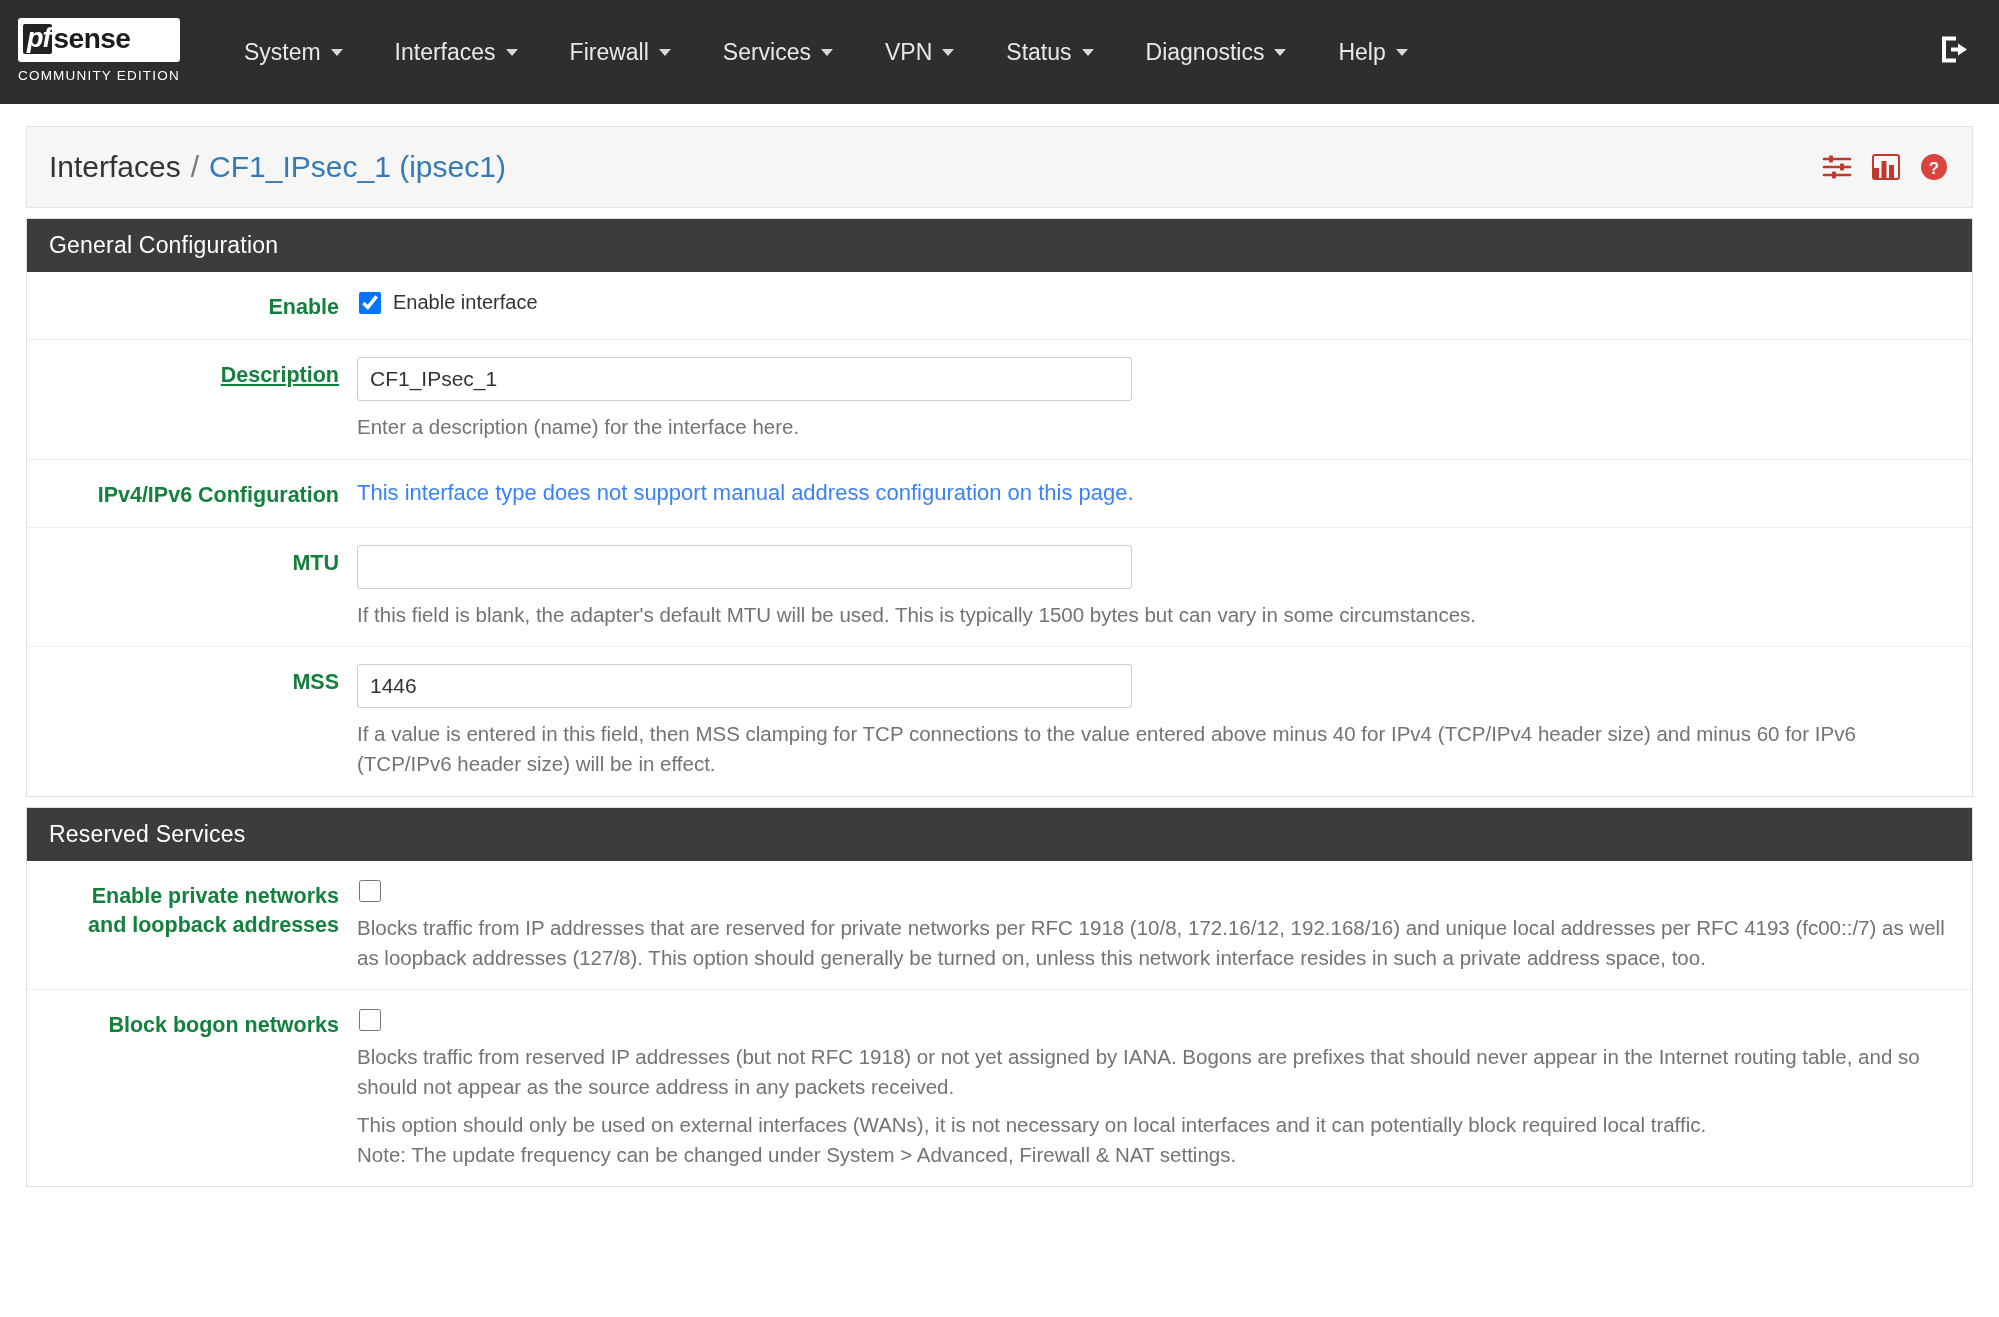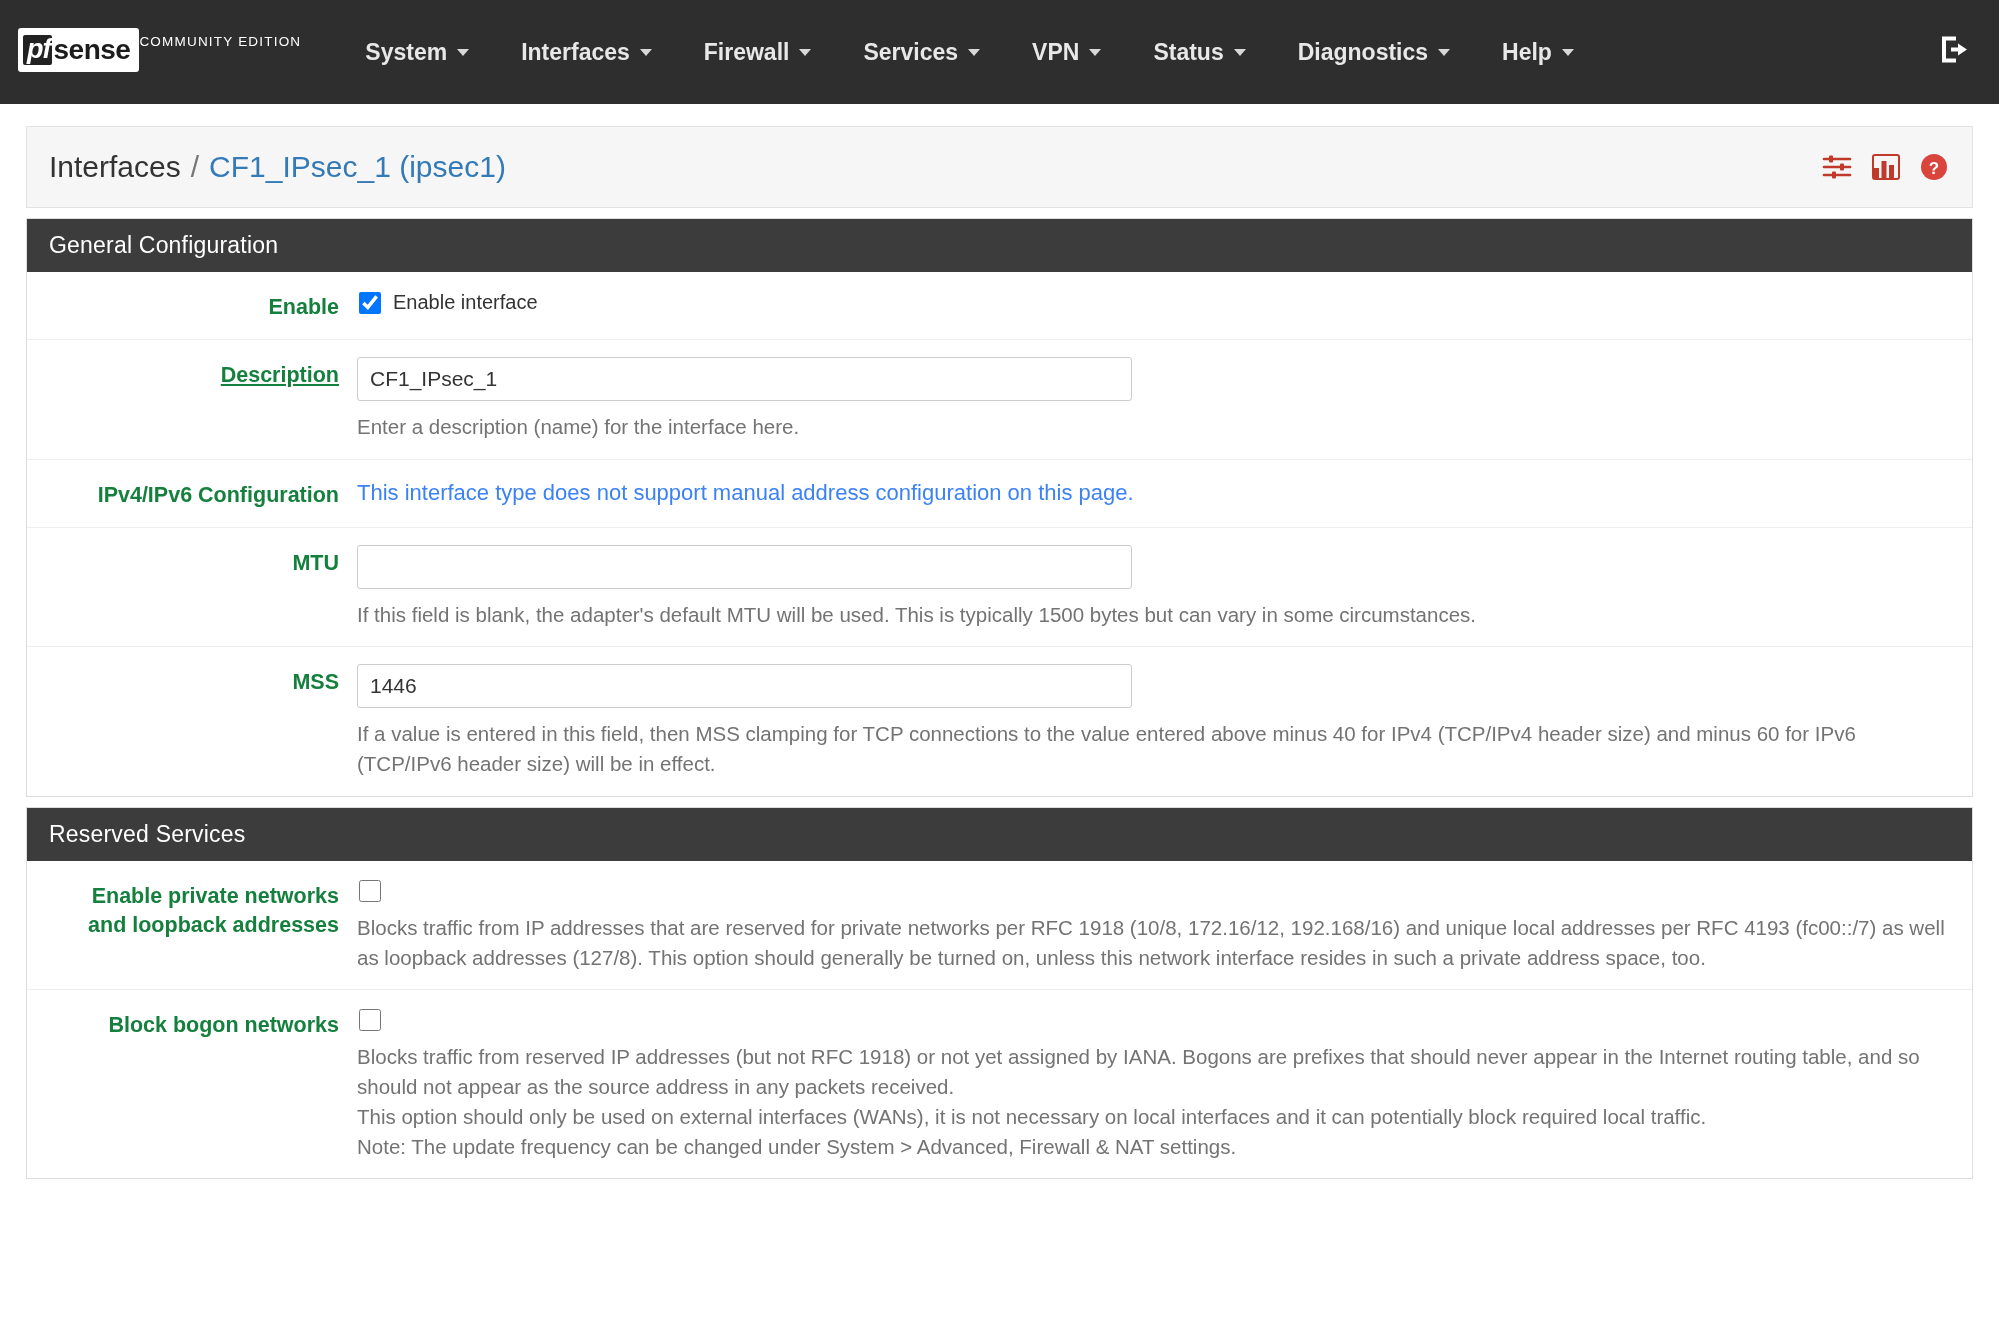--- a/index.html
+++ b/index.html
@@ -15,21 +15,21 @@
   .navbar {
     background: #2e2e2e;
     height: 104px;
     display: flex;
     align-items: center;
     padding: 0 0 0 18px;
     position: relative;
   }
   .brand {
     display: flex;
-    flex-direction: row;
+    flex-direction: column;
     justify-content: center;
     margin-right: 38px;
     padding-bottom: 4px;
   }
   .brand-logo {
     display: flex;
     align-items: center;
     background: #ffffff;
     border-radius: 3px;
     padding: 3px 9px 4px 5px;
@@ -58,21 +58,20 @@
     color: #ffffff;
     font-size: 13.5px;
     letter-spacing: 1.2px;
     margin-top: 6px;
     font-weight: normal;
   }
   .nav-items {
     display: flex;
     align-items: flex-end;
     height: 100%;
-    font-weight: bold;
   }
   .nav-item {
     color: #e8e8e8;
     font-size: 23px;
     padding: 0 26px;
     height: 100%;
     display: flex;
     align-items: center;
     cursor: pointer;
     white-space: nowrap;
@@ -381,21 +380,21 @@
         </div>
       </div>
 
       <div class="form-row">
         <div class="col-label">Block bogon networks</div>
         <div class="col-field">
           <div class="checkbox-line">
             <input type="checkbox" id="cb-bogon" style="">
           </div>
           <div class="help-block">Blocks traffic from reserved IP addresses (but not RFC 1918) or not yet assigned by IANA. Bogons are prefixes that should never appear in the Internet routing table, and so should not appear as the source address in any packets received.</div>
-          <div class="help-block" style="margin-top:0">This option should only be used on external interfaces (WANs), it is not necessary on local interfaces and it can potentially block required local traffic.</div>
+          <div class="help-block" style="margin-top:8px">This option should only be used on external interfaces (WANs), it is not necessary on local interfaces and it can potentially block required local traffic.</div>
           <div class="help-block" style="margin-top:0">Note: The update frequency can be changed under System &gt; Advanced, Firewall &amp; NAT settings.</div>
         </div>
       </div>
 
     </div>
   </div>
 
 </div>
 
 </body></html>

